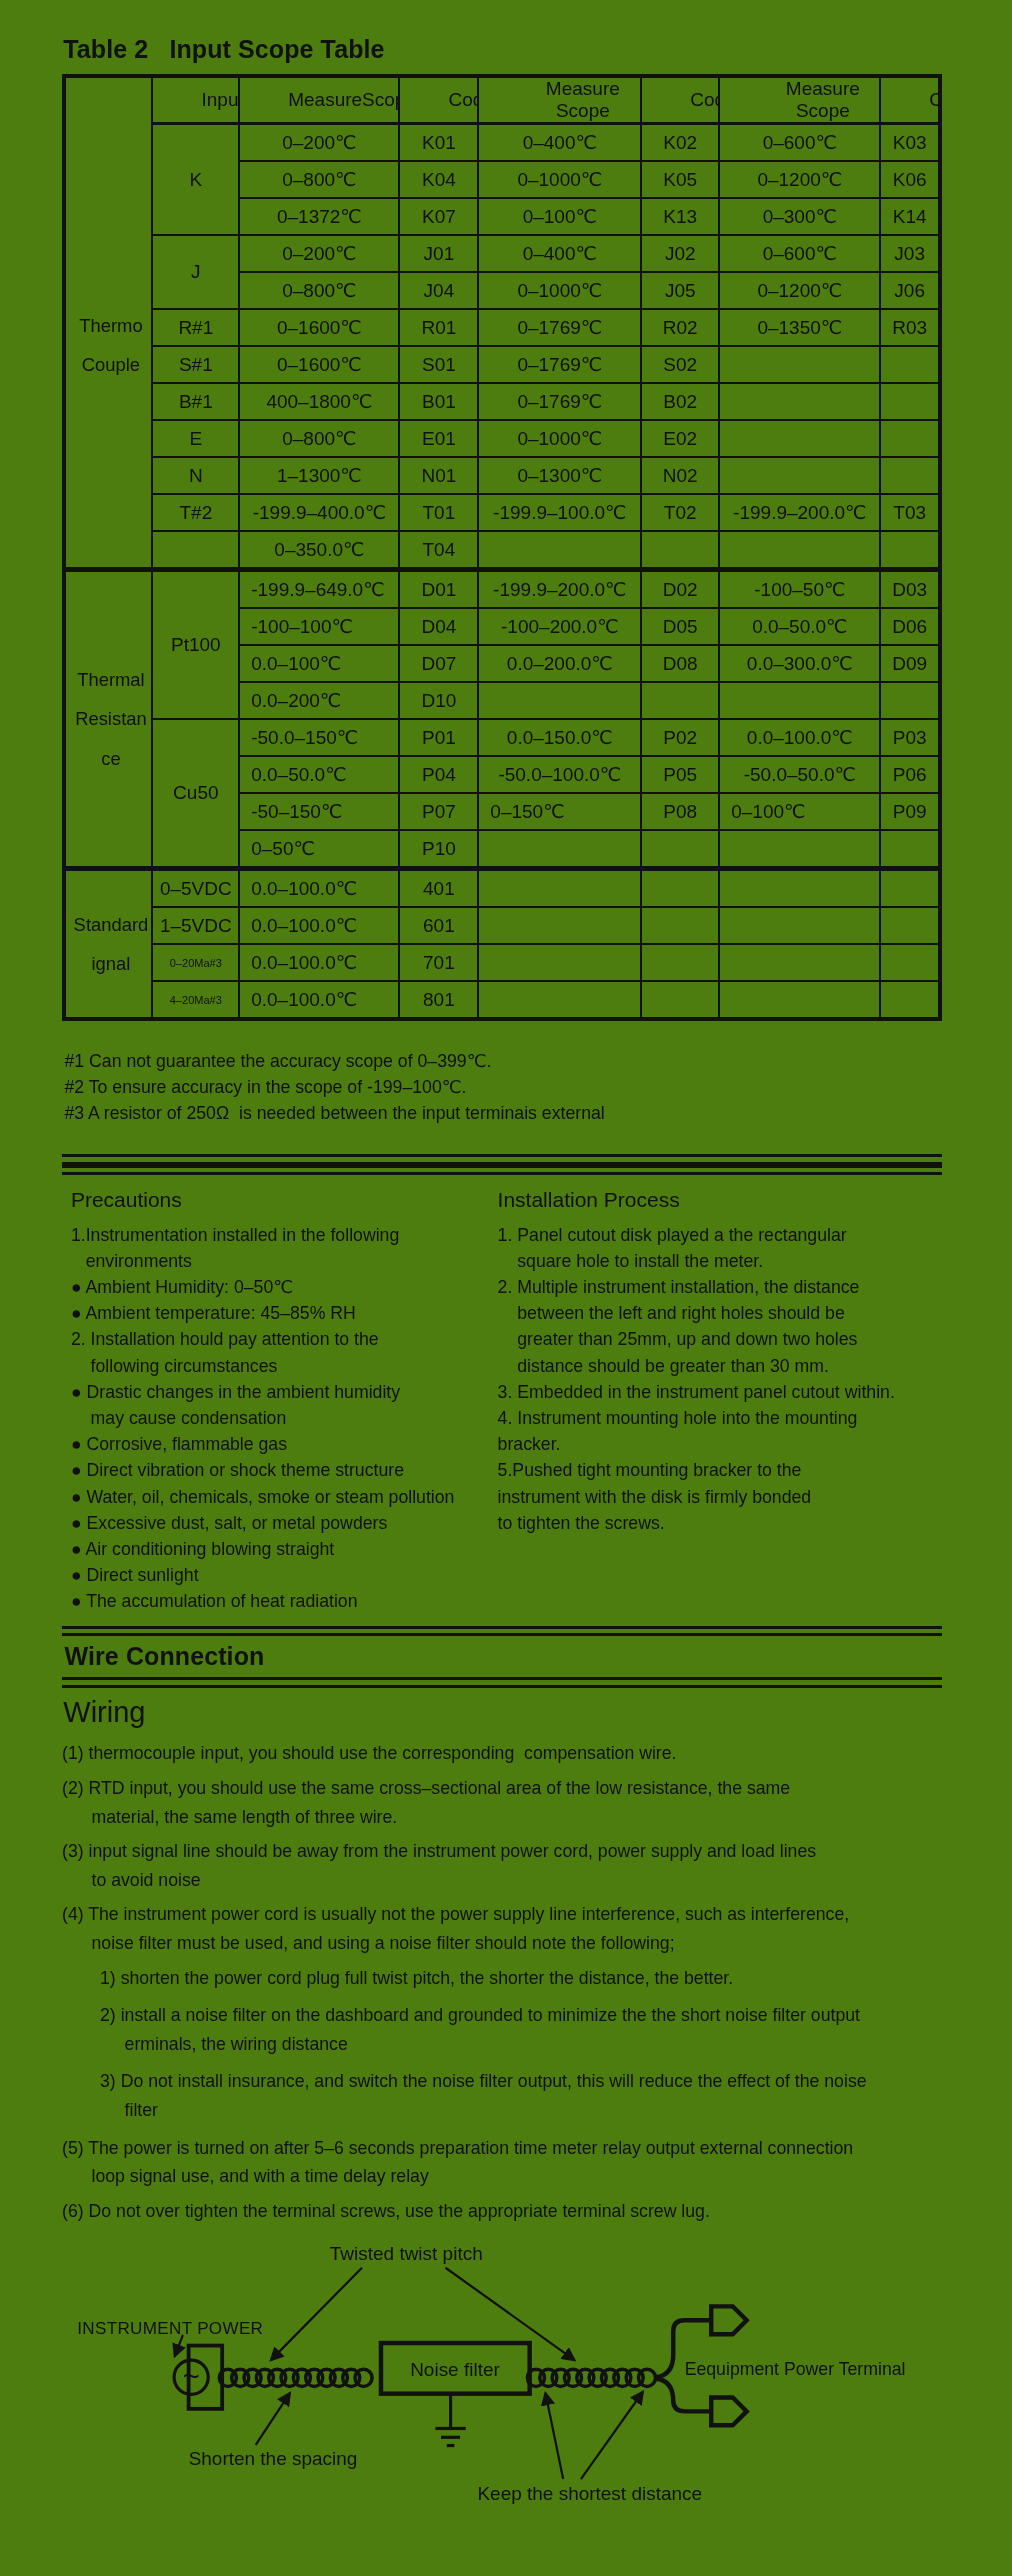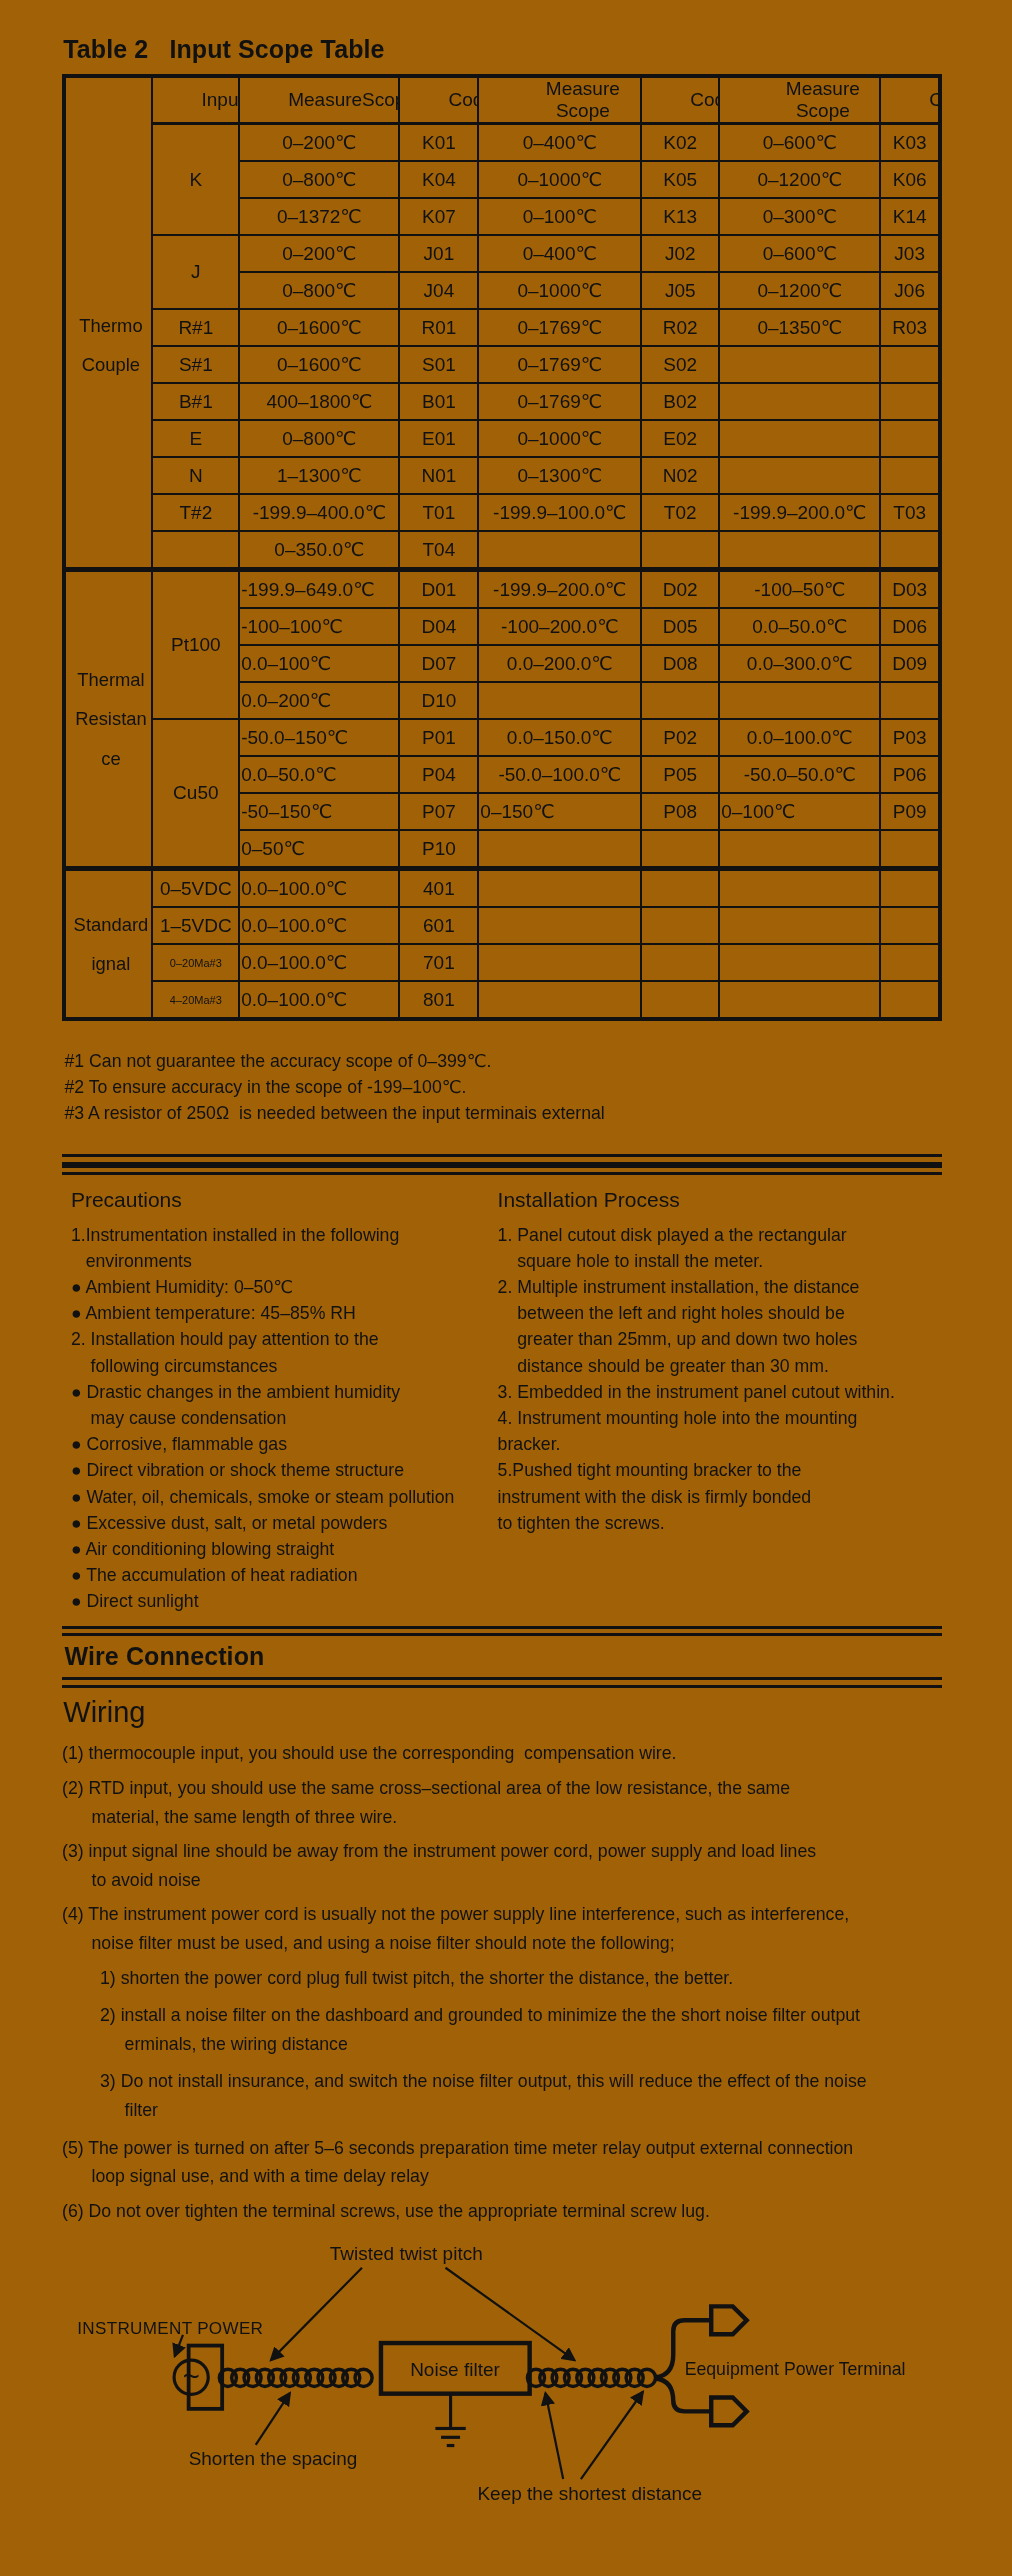--- a/index.html
+++ b/index.html
@@ -1,30 +1,30 @@
 <!DOCTYPE html>
 <html style="font-size:10px"><head>
 <meta charset="utf-8">
 <style>
   html,body{margin:0;padding:0;background:#fff;}
   .page{width:1012px;height:2576px;overflow:hidden;box-sizing:border-box;
-        padding:35px 70px 0 62px;background:#a16207;color:#111;
+        padding:35px 70px 0 62px;background:#4d7c0f;color:#111;
         font-family:"Liberation Sans","DejaVu Sans",sans-serif;}
   h1.title{font-size:25px;font-weight:bold;margin:0 0 0 1.3px;white-space:pre;letter-spacing:0.1px;}
   table.scope{border-collapse:collapse;width:100%;table-layout:fixed;margin-top:10px;
               border:4.4px solid #111;}
   .scope th,.scope td{border:2.5px solid #111;font-size:19px;text-align:center;height:35px;
                       padding:0 1.9px;overflow:hidden;}
   .scope th{font-weight:400;height:25px;border-bottom:3.8px solid #111;padding-left:48px;}
   .scope th.corner{border-bottom:none;}
   .scope td.nt{border-top:none;}
   .scope tr.sep td{border-top:5.7px solid #111;}
   .scope td.group{text-align:center;padding-left:6.3px;white-space:pre-line;line-height:2.12;font-size:18.4px;vertical-align:middle;}
   .scope td.sm{font-size:11px;padding:0 6px;}
-  .scope td.l{text-align:left;padding-left:1px;}
+  .scope td.l{text-align:left;padding-left:11px;}
   .footnotes{margin-top:26.6px;margin-left:2.5px;}
   .footnotes .li{font-size:19px;line-height:1.65;white-space:pre-wrap;}
   .dbl{border-top:3.2px solid #111;border-bottom:3.2px solid #111;height:4.4px;}
   .mt44{margin-top:28px;}
   .mt18{margin-top:11.4px;}
   h2.sect{font-size:25px;font-weight:bold;margin:5.7px 0 6.3px 2.5px;letter-spacing:0.1px;}
   .twocol{display:flex;margin-top:3.8px;}
   .col-left{width:49.5%;box-sizing:border-box;padding-left:8.9px;}
   .col-right{width:50.5%;box-sizing:border-box;}
   h3.colhead{font-size:21px;font-weight:400;margin:8.9px 0 10px 0;}
@@ -304,22 +304,22 @@
           <div class="li">● Ambient temperature: 45–85% RH</div>
           <div class="li">2. Installation hould pay attention to the
     following circumstances</div>
           <div class="li">● Drastic changes in the ambient humidity
     may cause condensation</div>
           <div class="li">● Corrosive, flammable gas</div>
           <div class="li">● Direct vibration or shock theme structure</div>
           <div class="li">● Water, oil, chemicals, smoke or steam pollution</div>
           <div class="li">● Excessive dust, salt, or metal powders</div>
           <div class="li">● Air conditioning blowing straight</div>
+          <div class="li">● Direct sunlight</div>
           <div class="li">● The accumulation of heat radiation</div>
-          <div class="li">● Direct sunlight</div>
         </div>
     </div>
     <div class="col-right">
       <h3 class="colhead">Installation Process</h3>
       <div class="list" id="proc-list">
           <div class="li">1. Panel cutout disk played a the rectangular
     square hole to install the meter.</div>
           <div class="li">2. Multiple instrument installation, the distance
     between the left and right holes should be
     greater than 25mm, up and down two holes

